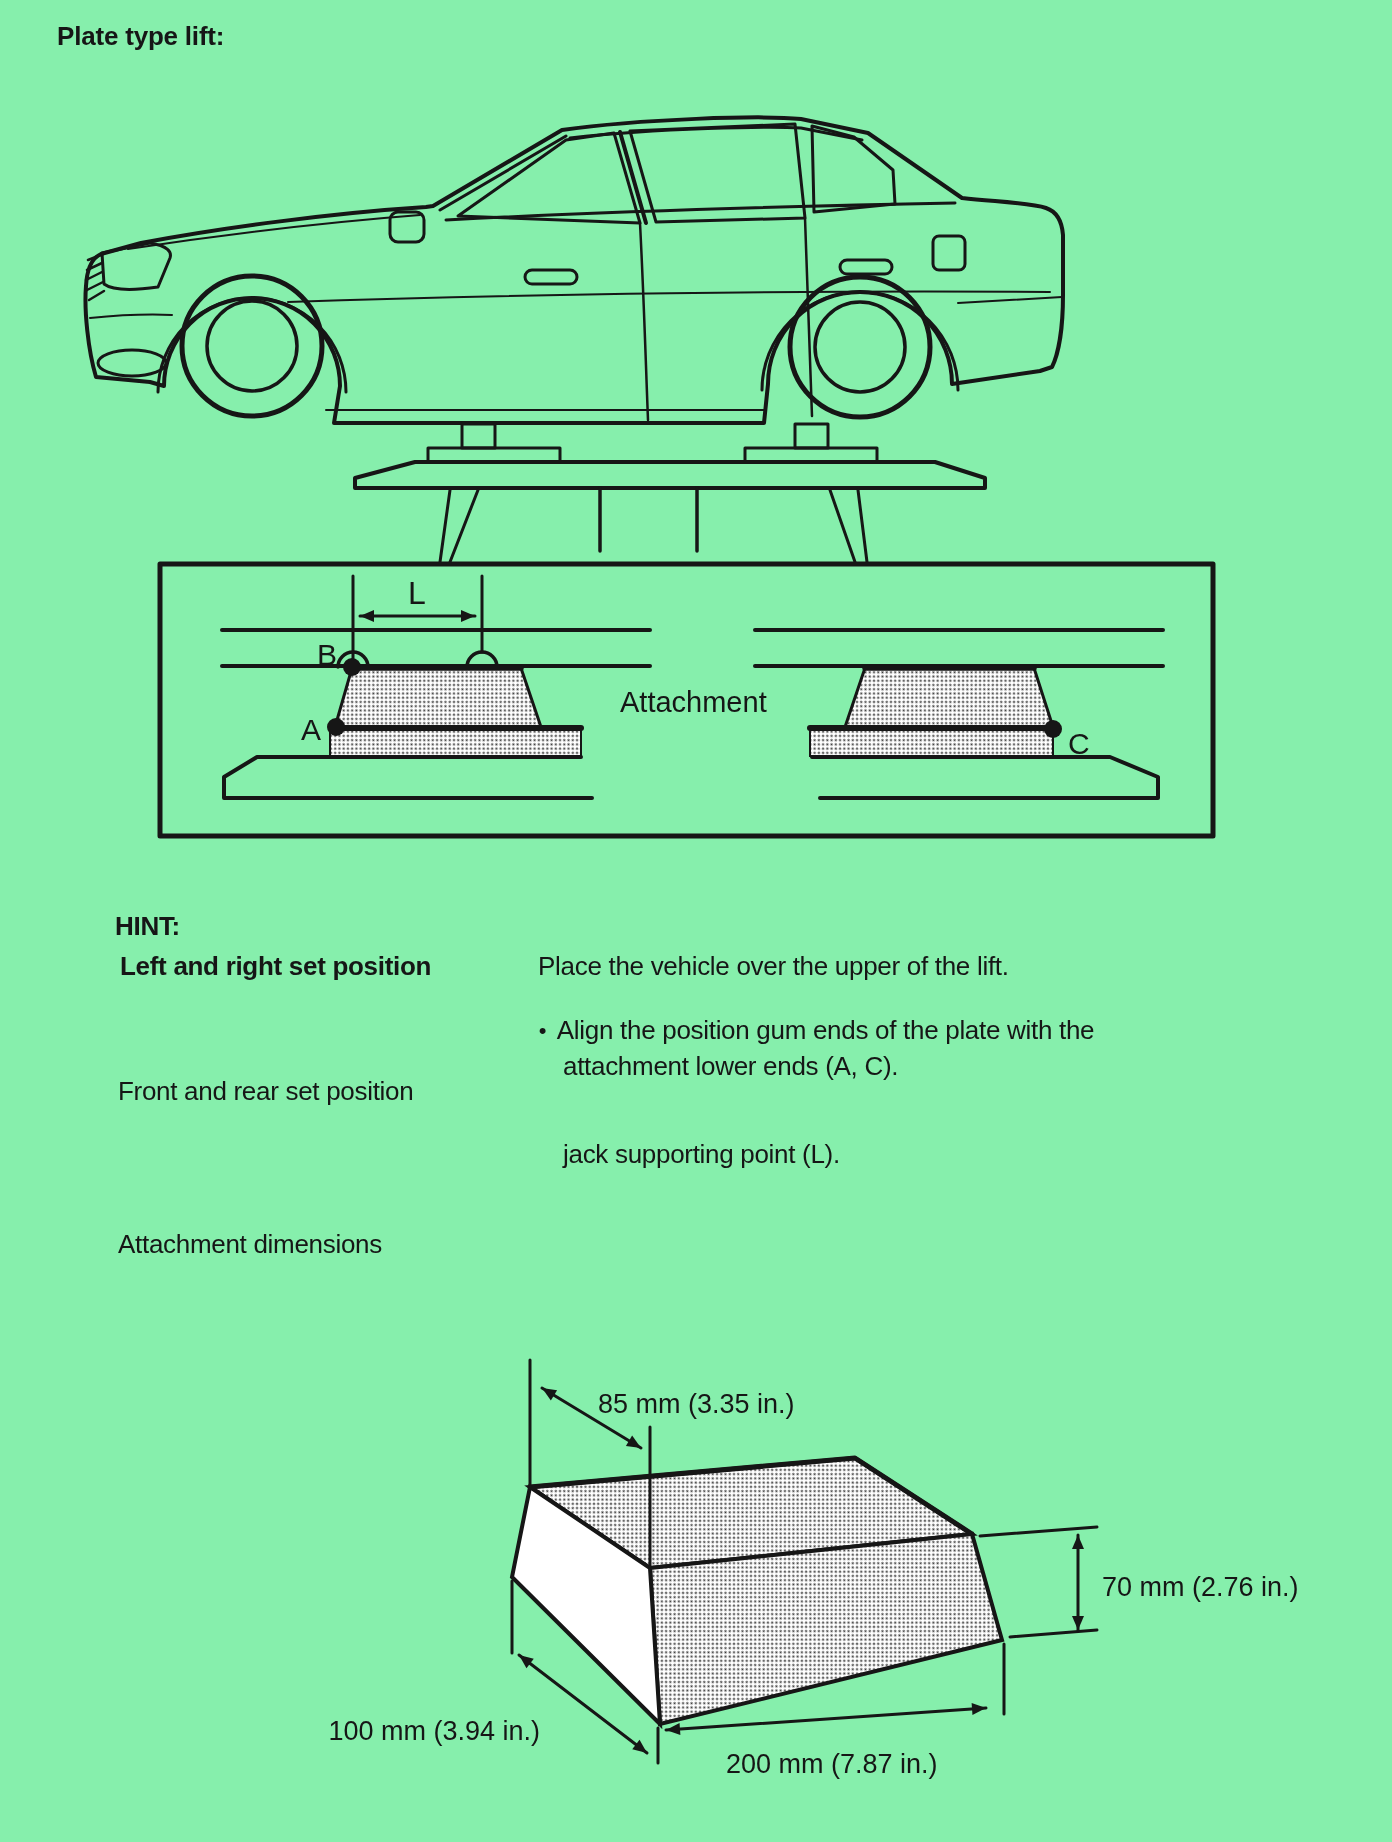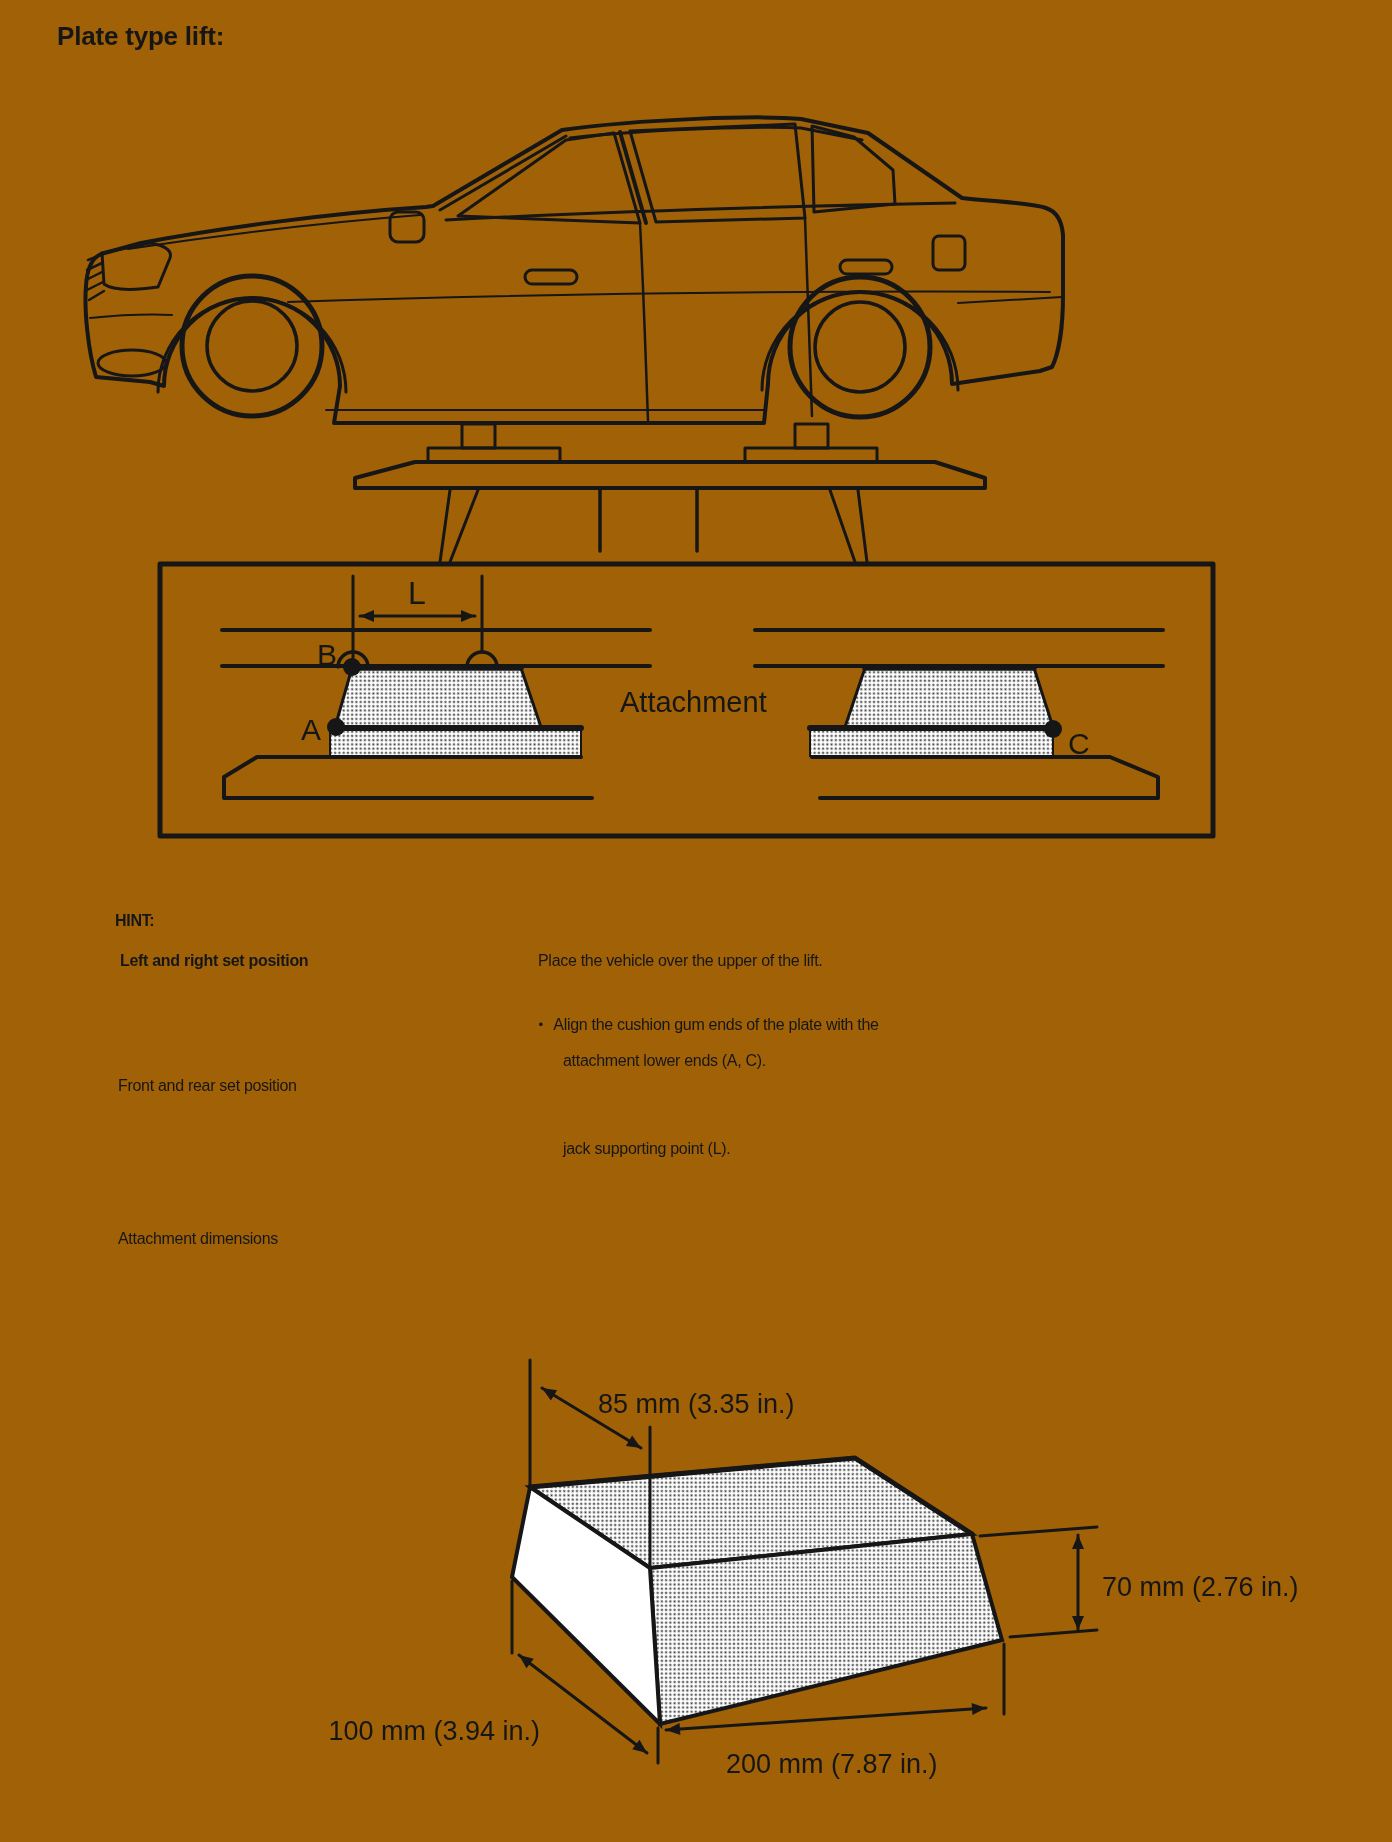--- a/index.html
+++ b/index.html
@@ -1,20 +1,20 @@
 <!DOCTYPE html>
 <html><head>
 <meta charset="utf-8">
 <style>
   html,body{margin:0;padding:0;background:#e8e8e8;}
   .page{
-    position:relative;width:1392px;height:1842px;background:#a16207;
+    position:relative;width:1392px;height:1842px;background:#86efac;
     font-family:"Liberation Sans", sans-serif;color:#161616;overflow:hidden;
   }
-  .t{position:absolute;white-space:nowrap;font-size:16px;letter-spacing:-0.3px;line-height:1.15;}
+  .t{position:absolute;white-space:nowrap;font-size:26px;letter-spacing:-0.3px;line-height:1.15;}
   .title{font-weight:bold;font-size:26px;letter-spacing:-0.2px;}
   .hintlbl{font-weight:bold;}
   .bullet{display:inline-block;margin-right:10px;transform:scale(0.85);}
   svg{position:absolute;left:0;top:0;}
   svg text{font-family:"Liberation Sans", sans-serif;fill:#161616;}
   .ln{stroke:#161616;fill:none;stroke-linecap:round;stroke-linejoin:round;}
 </style>
 </head>
 <body>
 
@@ -209,20 +209,20 @@
     </g>
   </svg>
 
   <div class="t hintlbl" style="left:115px;top:912px;">HINT:</div>
 
   <div class="t" style="left:120px;top:952px;font-weight:bold;">Left and right set position</div>
   <div class="t" style="left:538px;top:952px;">Place the vehicle over the upper of the lift.</div>
 
   <div class="t" style="left:118px;top:1077px;">Front and rear set position</div>
 
-  <div class="t" style="left:538px;top:1016px;"><span class="bullet">•</span><span>Align the cushion gum ends of the plate with the</span></div>
+  <div class="t" style="left:538px;top:1016px;"><span class="bullet">•</span><span>Align the position gum ends of the plate with the</span></div>
   <div class="t" style="left:563px;top:1052px;">attachment lower ends (A, C).</div>
 
   <div class="t" style="left:563px;top:1140px;text-align:center;">jack supporting point (L).</div>
 
   <div class="t" style="left:118px;top:1230px;">Attachment dimensions</div>
 
 </div>
 
 </body></html>

